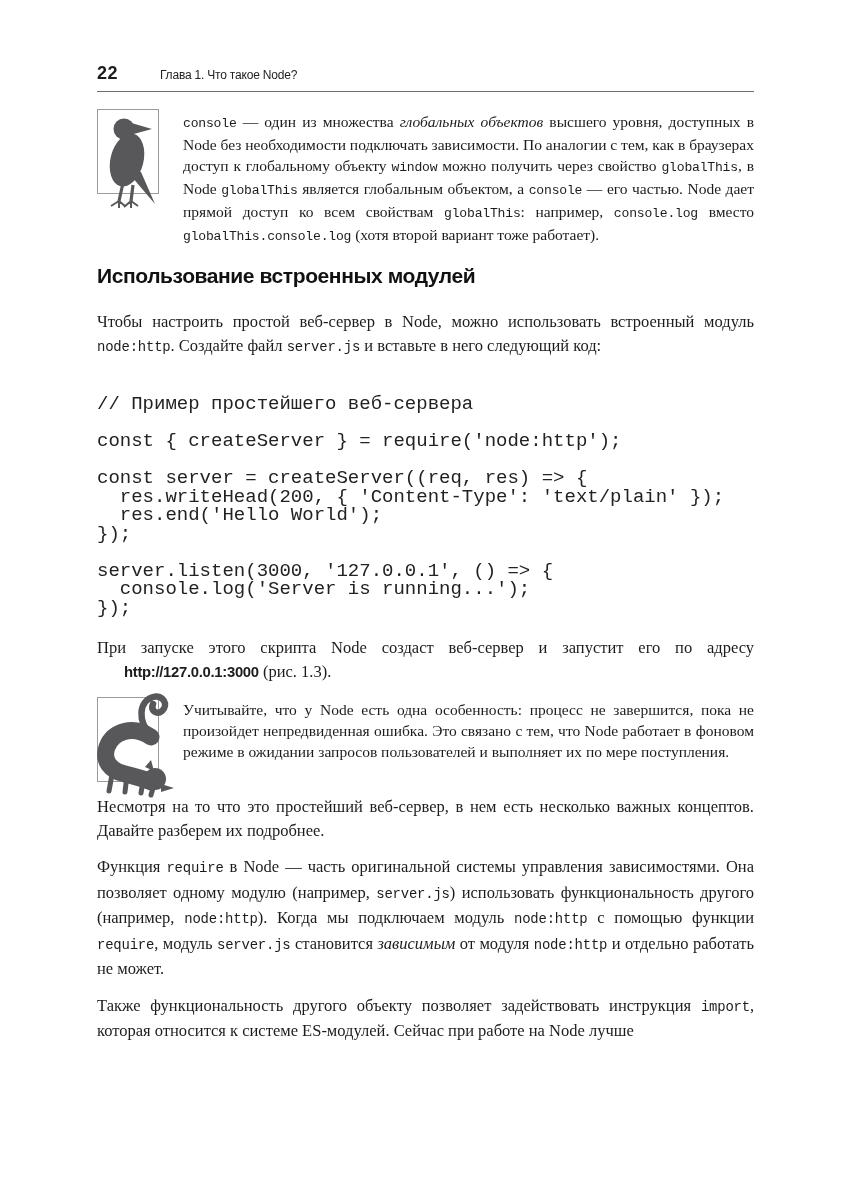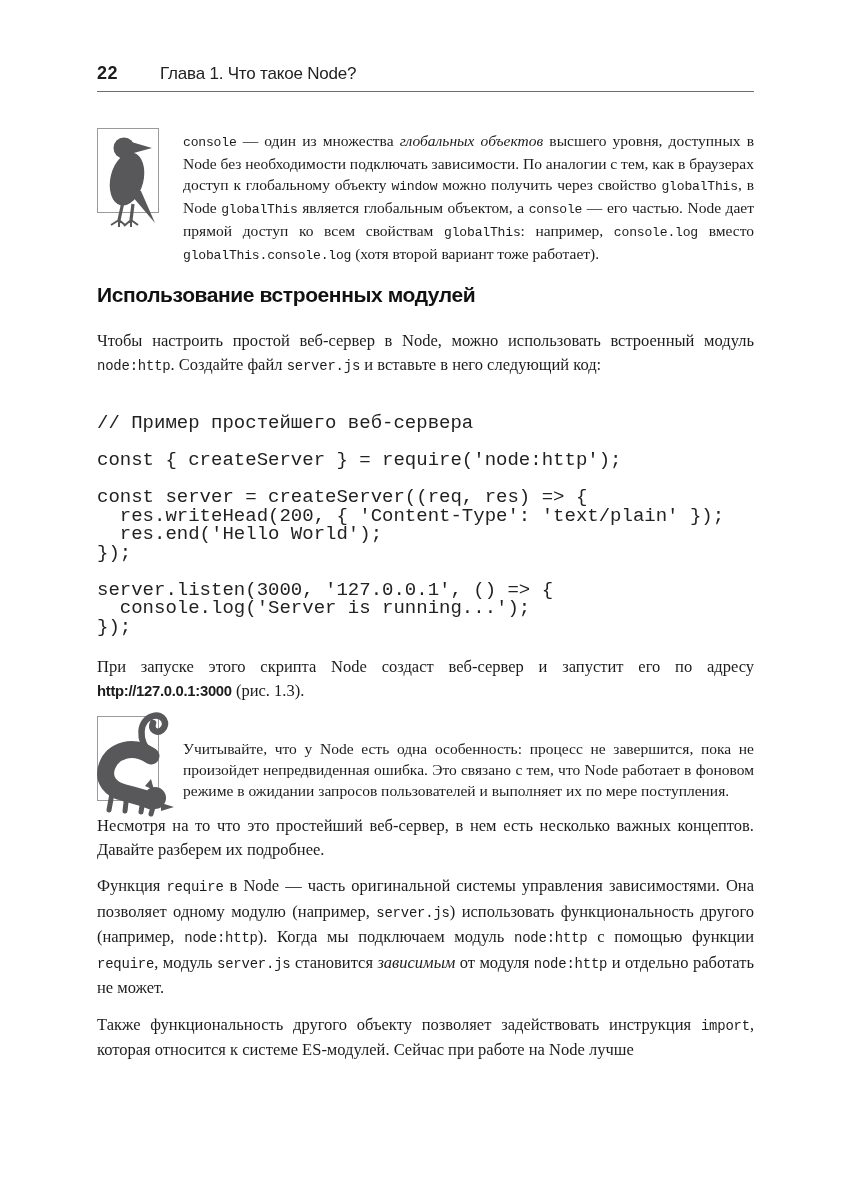--- a/index.html
+++ b/index.html
@@ -27,33 +27,33 @@
     font-family: "Liberation Sans", sans-serif;
   }
   .page-number {
     font-weight: 700;
     font-size: 18px;
     width: 63px;
     flex: none;
     letter-spacing: 0.5px;
   }
   .chapter-title {
-    font-size: 17px;
+    font-size: 12px;
     letter-spacing: -0.2px;
     color: #222;
   }
   .header-rule {
     border: none;
     border-top: 1.5px solid #6f6f6f;
     margin: 7px 0 0 0;
   }
   
   .note { display: flex; align-items: flex-start; }
-  .note-1 { margin-top: 36px; }
-  .note-2 { margin-top: 8px; align-items: flex-end; }
+  .note-1 { margin-top: 17px; }
+  .note-2 { margin-top: 8px; }
   .note-icon-box {
     width: 62px;
     height: 85px;
     border: 1px solid #9b9b9b;
     flex: none;
     position: relative;
   }
   .note-icon-box svg { position: absolute; overflow: visible; }
   .raven-svg { left: 0; top: 2px; }
   .lemur-svg { left: -17px; top: -7px; }
@@ -96,20 +96,21 @@
     font-family: "Liberation Mono", monospace;
     font-size: 0.845em;
     letter-spacing: -0.2px;
   }
   .seg-italic { font-style: italic; }
   .seg-sans {
     font-family: "Liberation Sans", sans-serif;
     font-size: 0.9em;
     font-weight: 600;
     letter-spacing: -0.3px;
+    margin-left: 27px;
   }
 </style>
 </head>
 <body>
 
 <div class="page">
   <div class="content">
 
     <header class="page-header">
       <span class="page-number">22</span>

